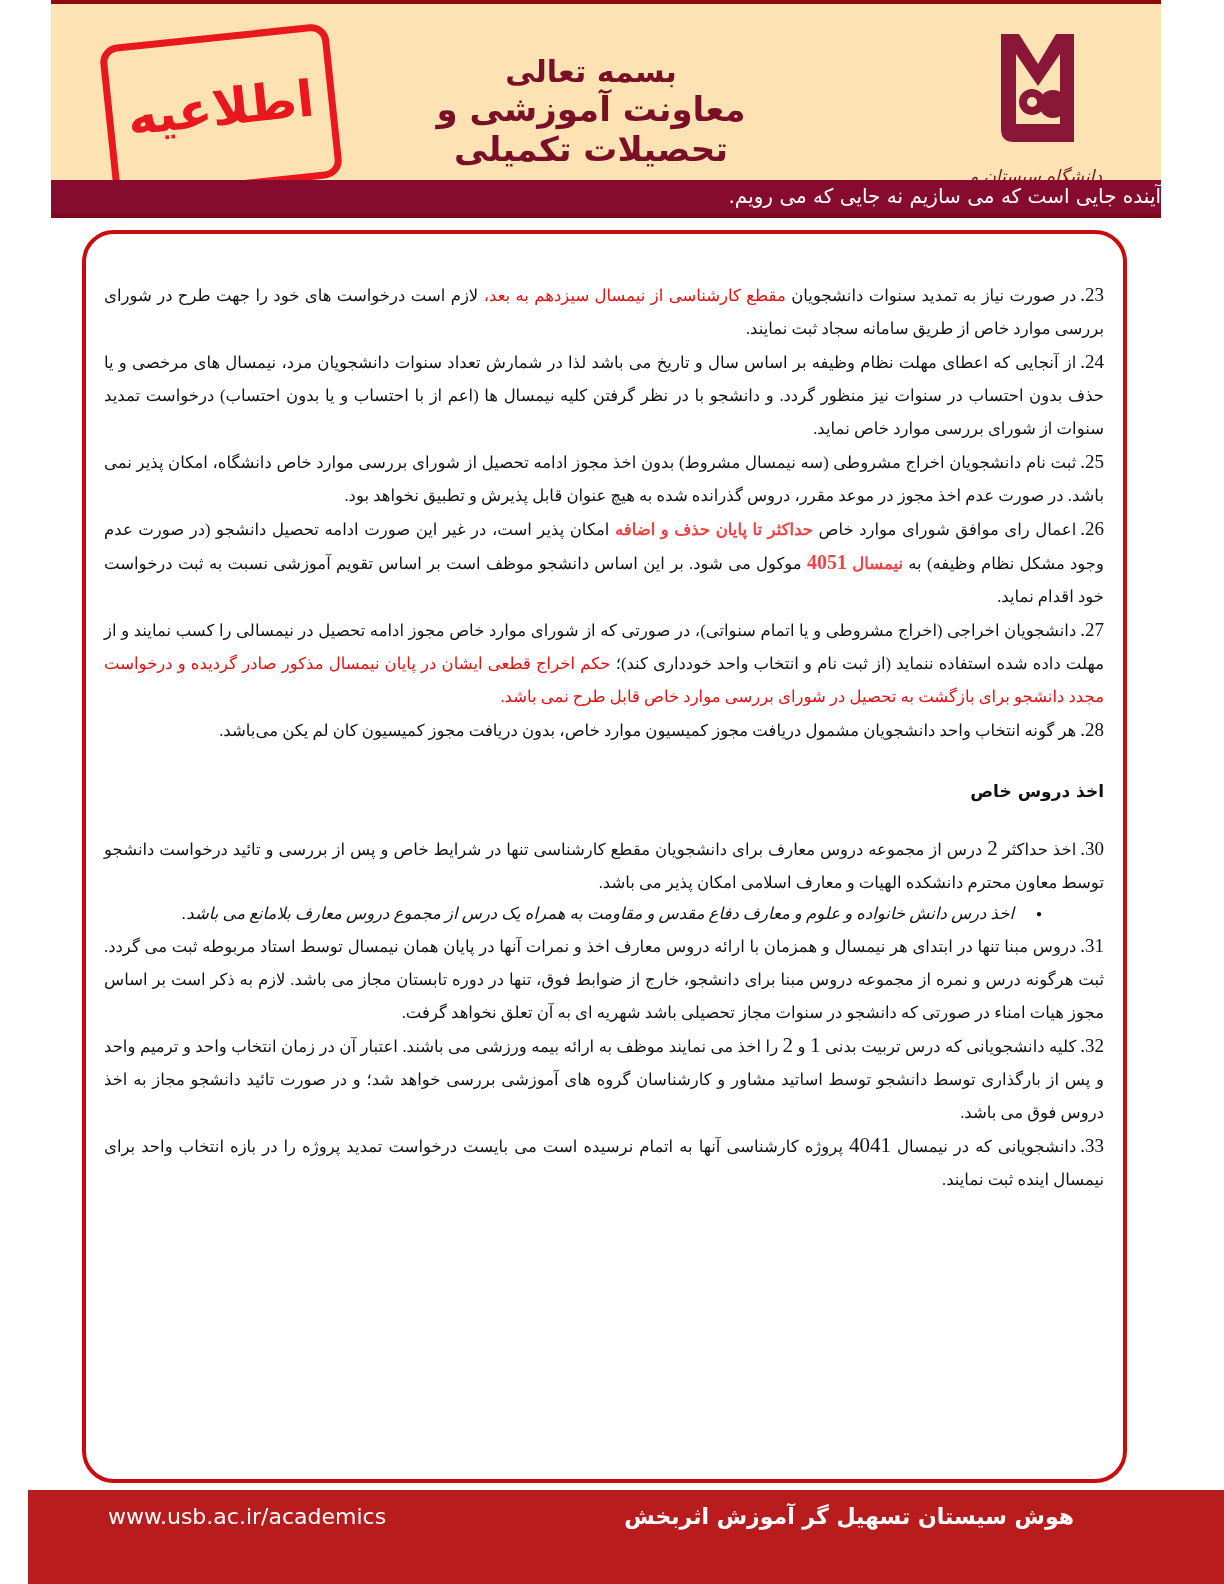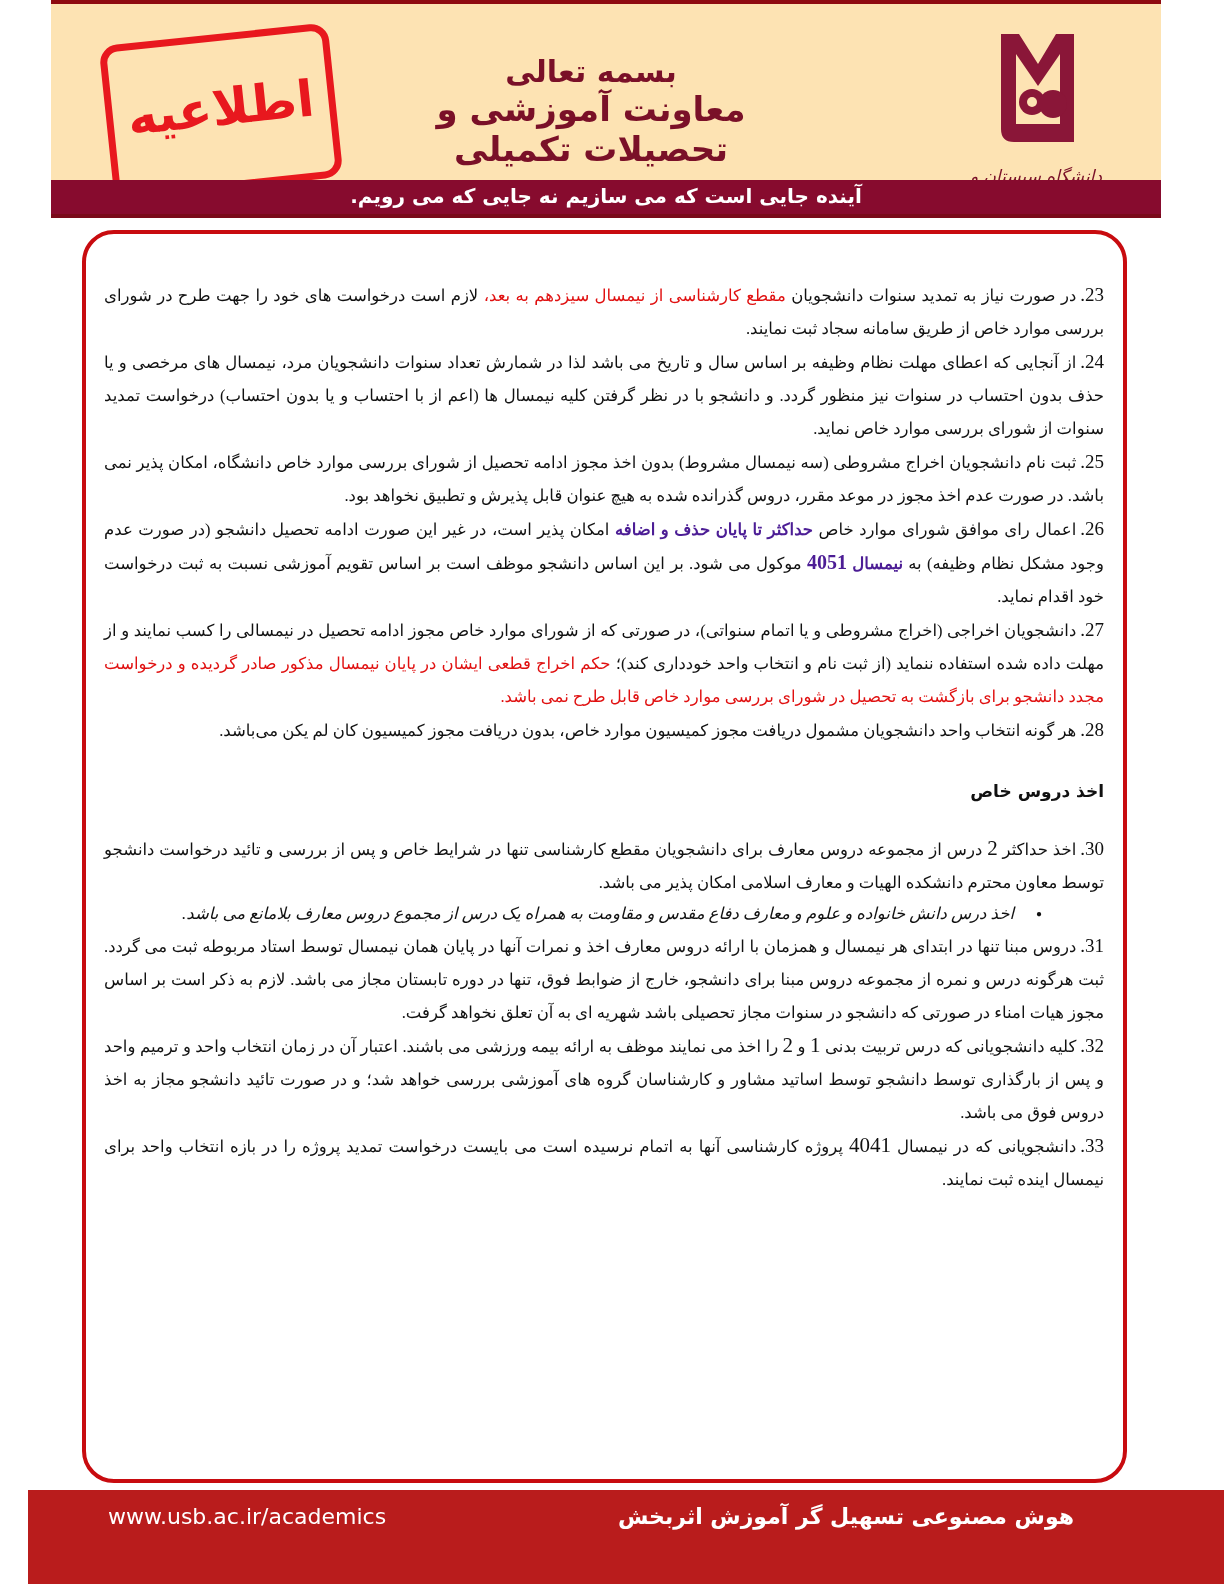--- a/index.html
+++ b/index.html
@@ -9,22 +9,22 @@
   }
   .header {
     position: absolute; left: 51px; top: 0; width: 1110px; height: 218px;
     background: #fde3b3; border-top: 4px solid #8e0a10; box-sizing: border-box;
   }
   .header-band {
     position: absolute; left: 0; right: 0; bottom: 0; height: 38px;
     background: #870b2e; border-bottom: 4px solid #7a0a1a; box-sizing: border-box;
   }
   .slogan {
-    position: absolute; left: 0; right: 0; top: 4px; text-align: center; direction: rtl;
-    color: #ffffff; font-weight: bold; font-size: 20px;
+    position: absolute; left: 0; right: 0; top: 4px; text-align: right; direction: rtl;
+    color: #ffffff; font-weight: normal; font-size: 20px;
   }
   .title-1 {
     position: absolute; left: 320px; width: 440px; top: 22px; text-align: center; direction: rtl;
     color: #7a1028; font-weight: bold; font-size: 30px; margin-top: 28px;
   }
   .title-2 {
     position: absolute; left: 320px; width: 440px; top: 85px; text-align: center; direction: rtl;
     color: #7a1028; font-weight: bold; font-size: 34px;
   }
   .logo { position: absolute; left: 905px; top: 20px; width: 160px; height: 160px; }
@@ -50,21 +50,21 @@
     border: 4px solid #c80b0f; border-radius: 32px; box-sizing: border-box; background: #fff;
   }
   .content {
     position: absolute; left: 104px; top: 278px; width: 1000px;
     direction: rtl; text-align: justify; color: #111;
     font-family: "Liberation Serif", serif; font-size: 16.5px; line-height: 33px;
   }
   .item { position: relative; padding-right: 0; margin: 0; }
   .item .num { margin-left: 4px; font-size: 19px; }
   .red { color: #e01010; }
-  .red-bold { color: #4c1d95; font-weight: bold; }
+  .red-bold { color: #ef4444; font-weight: bold; }
   .big { font-size: 20px; font-weight: bold; }
   .big-plain { font-size: 21px; }
   .section-title {
     font-family: "DejaVu Sans", sans-serif; font-weight: bold; font-size: 17px;
     margin: 28px 0 24px 0;
   }
   .bullet { padding-right: 90px; position: relative; line-height: 30px; font-style: italic; }
   .bullet::before { content: "\25CF"; position: absolute; right: 62px; font-size: 10px; }
 
   .footer {
@@ -119,14 +119,14 @@
       <div class="item"><span class="num">30.</span><span>اخذ حداکثر </span><span class="big-plain">2</span><span> درس از مجموعه دروس معارف برای دانشجویان مقطع کارشناسی تنها در شرایط خاص و پس از بررسی و تائید درخواست دانشجو توسط معاون محترم دانشکده الهیات و معارف اسلامی امکان پذیر می باشد.</span></div>
       <div class="bullet">اخذ درس دانش خانواده و علوم و معارف دفاع مقدس و مقاومت به همراه یک درس از مجموع دروس معارف بلامانع می باشد.</div>
       <div class="item"><span class="num">31.</span><span>دروس مبنا تنها در ابتدای هر نیمسال و همزمان با ارائه دروس معارف اخذ و نمرات آنها در پایان همان نیمسال توسط استاد مربوطه ثبت می گردد. ثبت هرگونه درس و نمره از مجموعه دروس مبنا برای دانشجو، خارج از ضوابط فوق، تنها در دوره تابستان مجاز می باشد. لازم به ذکر است بر اساس مجوز هیات امناء در صورتی که دانشجو در سنوات مجاز تحصیلی باشد شهریه ای به آن تعلق نخواهد گرفت.</span></div>
       <div class="item"><span class="num">32.</span><span>کلیه دانشجویانی که درس تربیت بدنی </span><span class="big-plain">1</span><span> و </span><span class="big-plain">2</span><span> را اخذ می نمایند موظف به ارائه بیمه ورزشی می باشند.  اعتبار آن در زمان انتخاب واحد و ترمیم واحد و پس از بارگذاری توسط دانشجو توسط اساتید مشاور و کارشناسان گروه های آموزشی بررسی خواهد شد؛ و در صورت تائید دانشجو مجاز به اخذ دروس فوق می باشد.</span></div>
       <div class="item"><span class="num">33.</span><span>دانشجویانی که در نیمسال </span><span class="big-plain">4041</span><span> پروژه کارشناسی آنها به اتمام نرسیده است می بایست درخواست تمدید پروژه را در بازه انتخاب واحد برای نیمسال اینده ثبت نمایند.</span></div>
     </div>
 </div>
 
 <div class="footer">
   <div class="footer-url">www.usb.ac.ir/academics</div>
-  <div class="footer-motto">هوش مصنوعی تسهیل گر آموزش اثربخش</div>
+  <div class="footer-motto">هوش سیستان تسهیل گر آموزش اثربخش</div>
 </div>
 
 </body></html>

